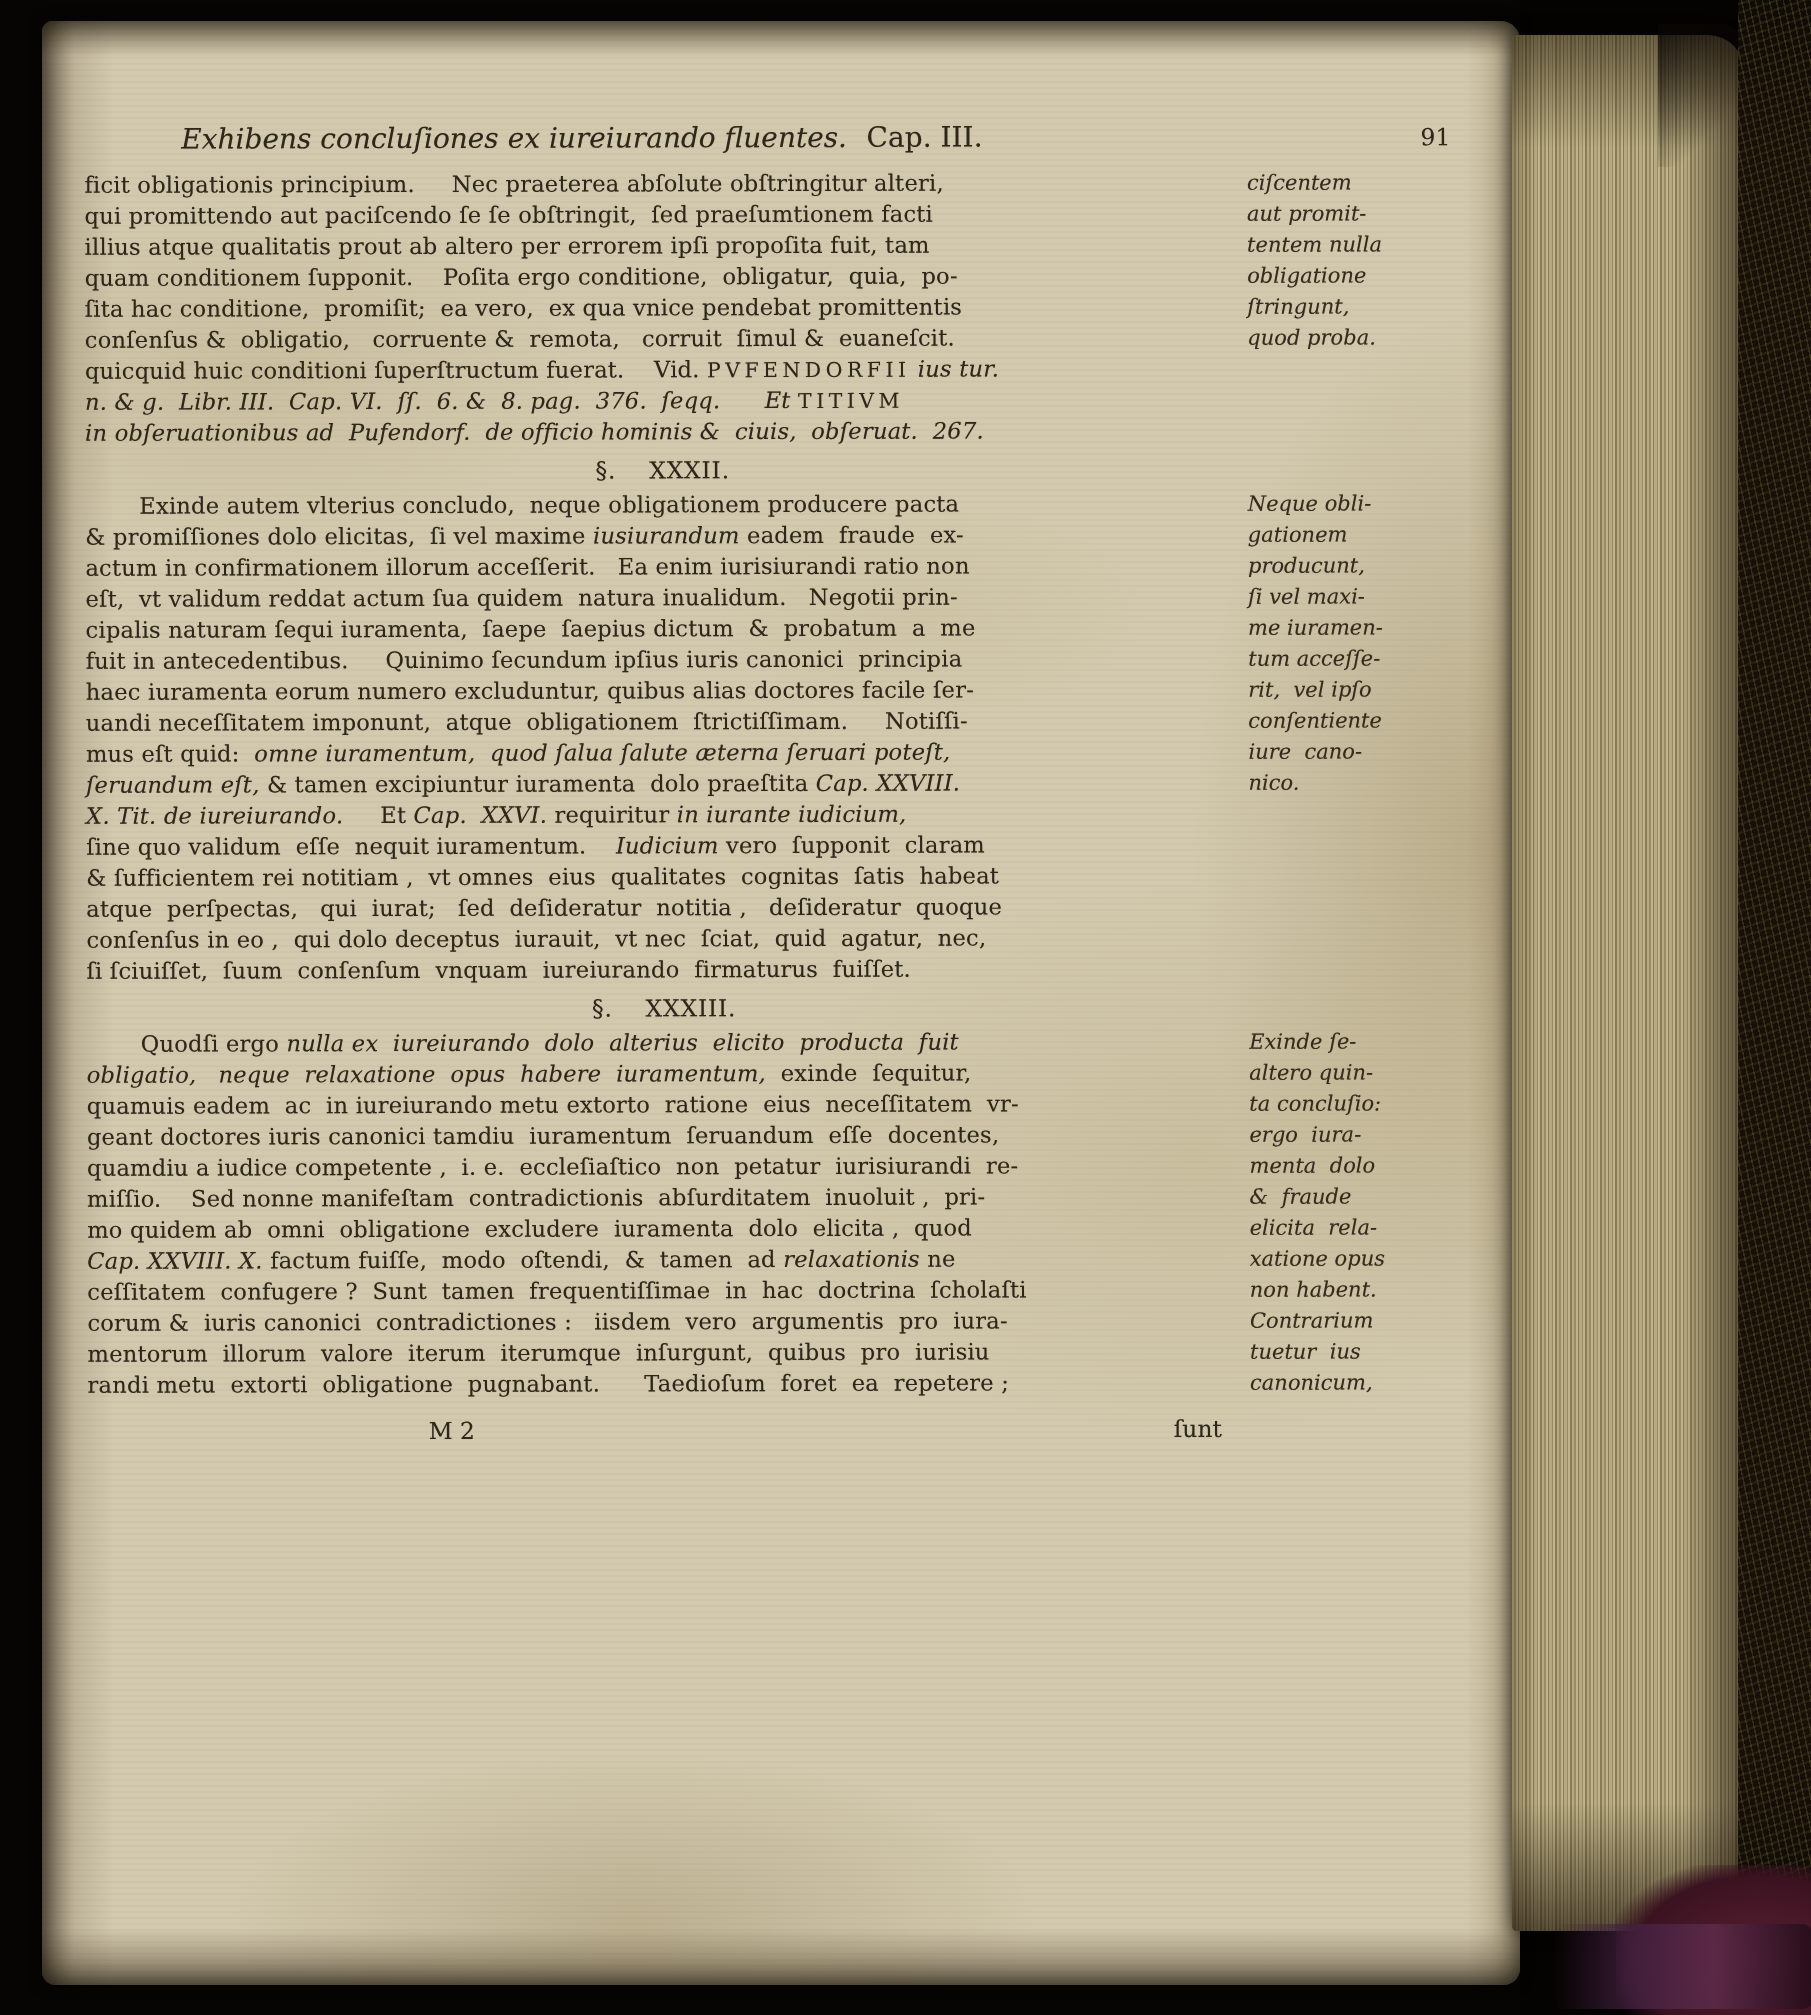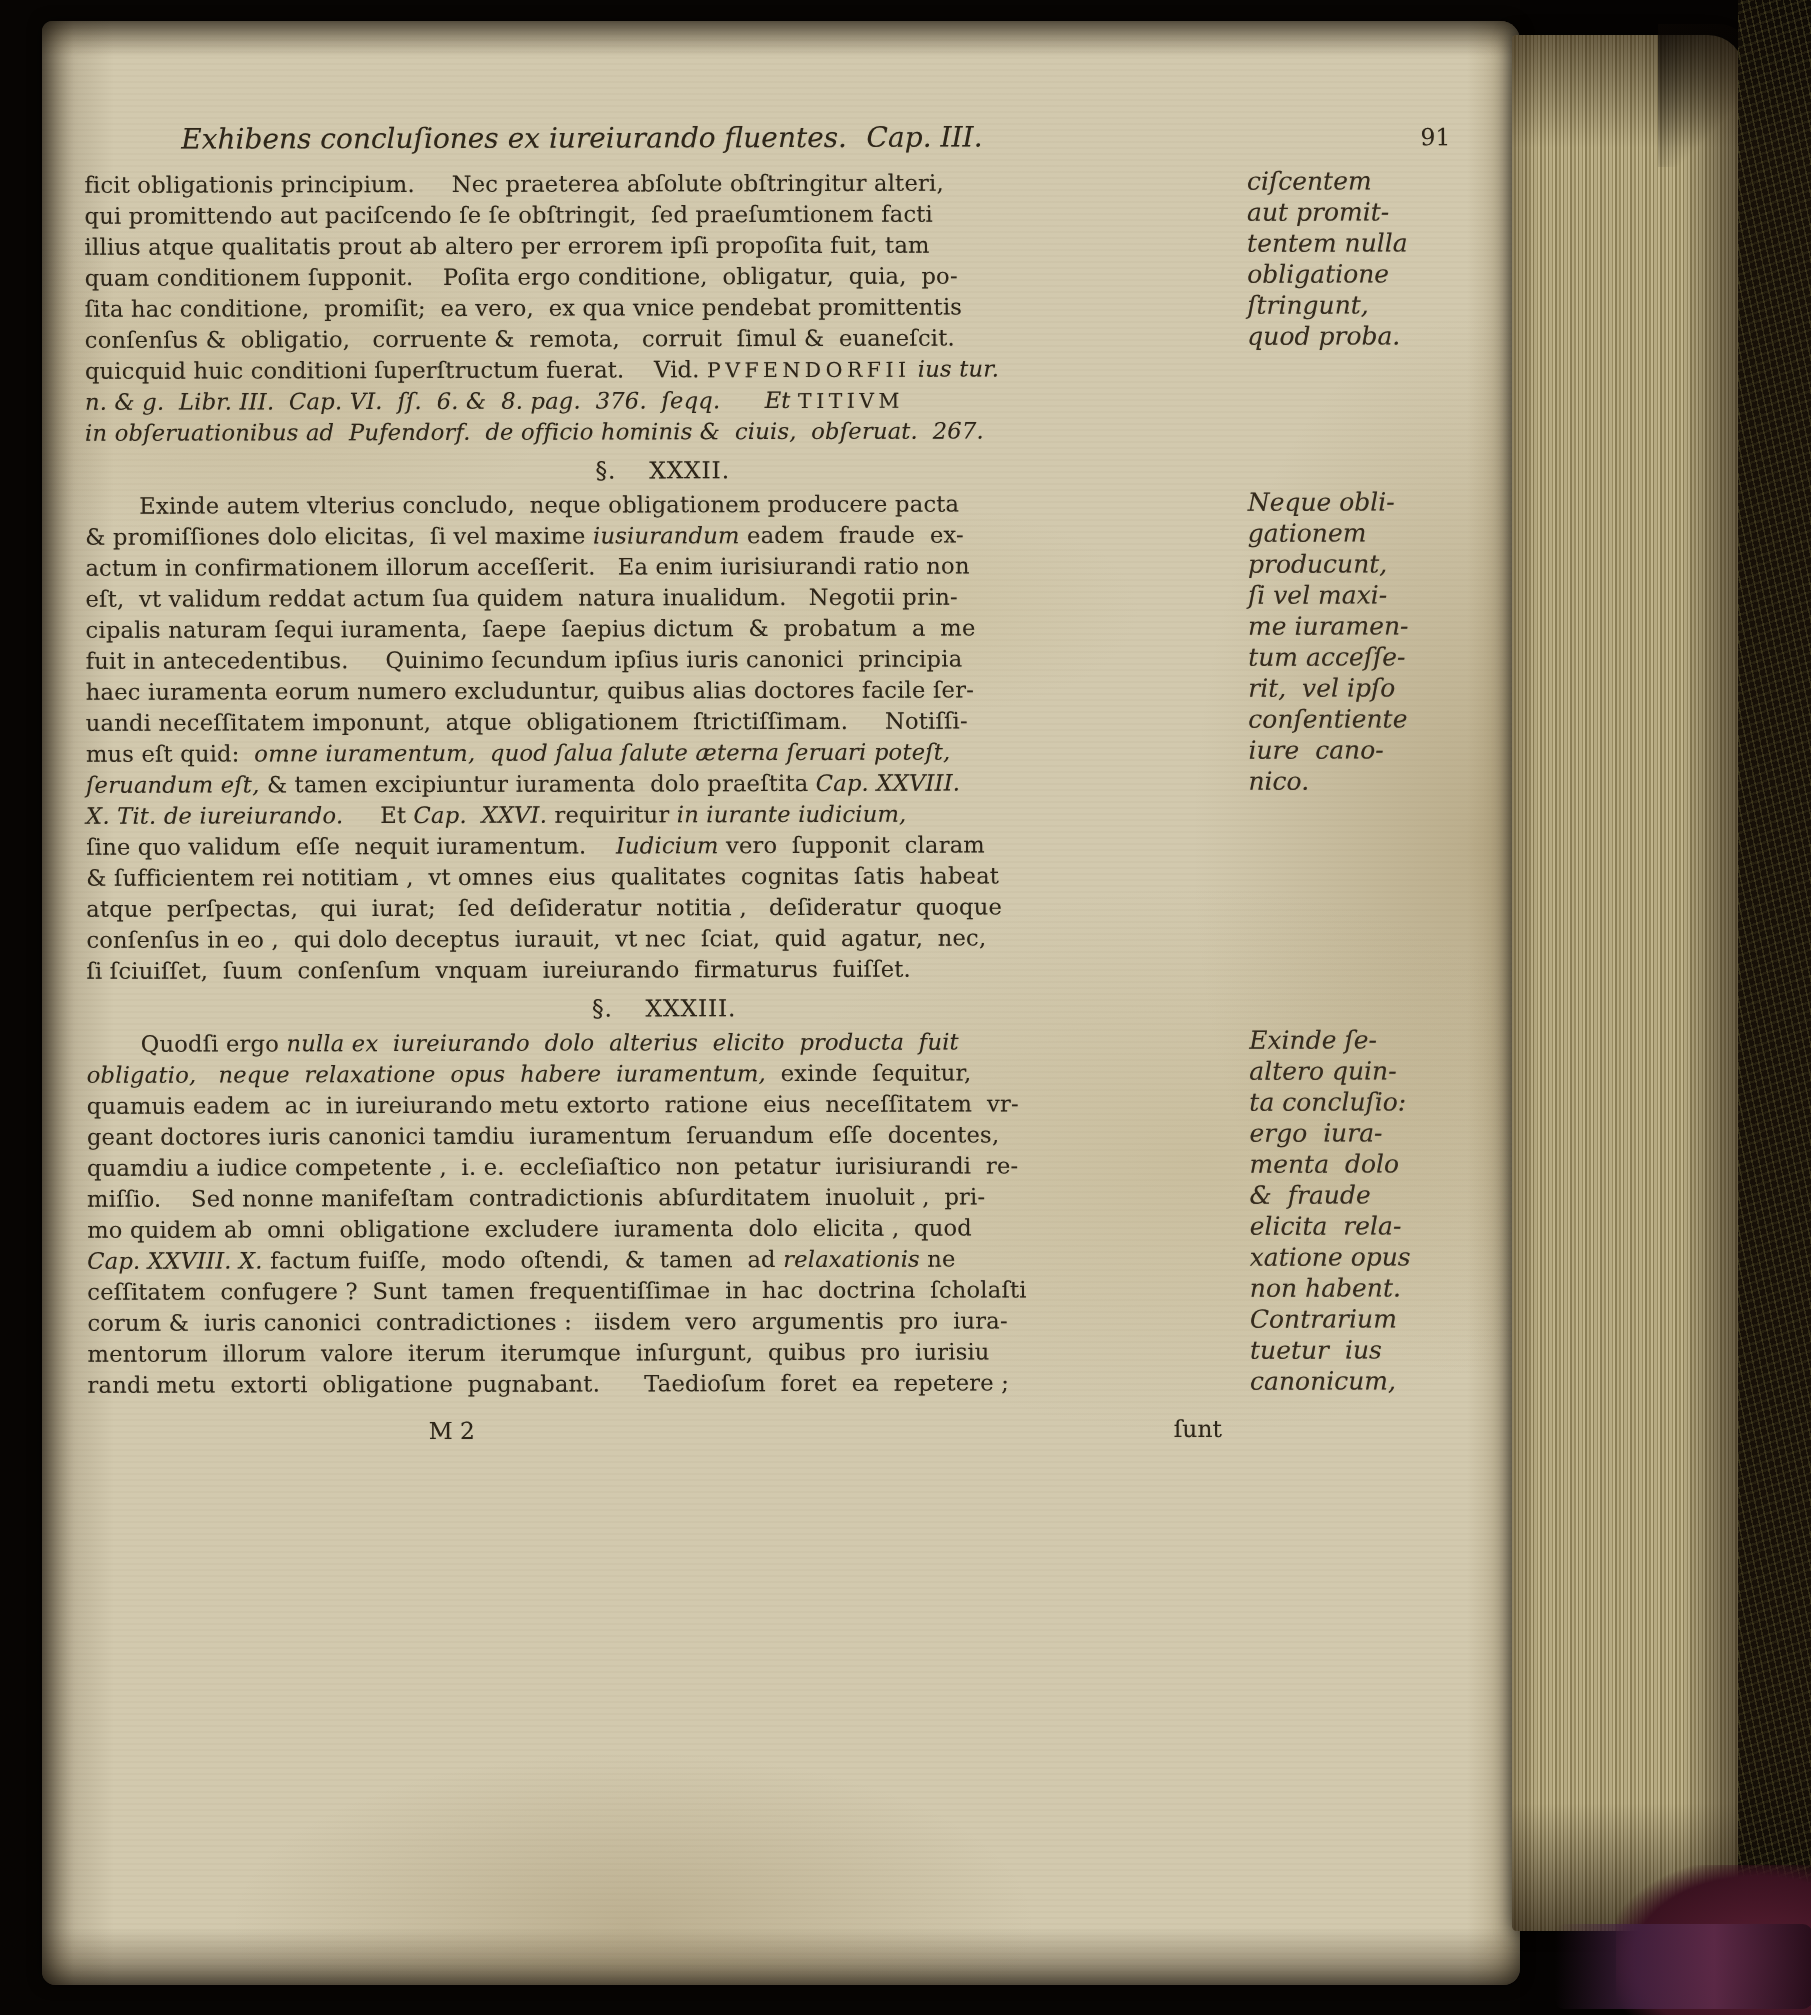--- a/index.html
+++ b/index.html
@@ -29,27 +29,27 @@
     color: #2e2619;
   }
   .text-block {
     position: absolute; left: 44px; top: 100px; width: 1419px;
     transform: rotate(-0.15deg);
     text-shadow: 0 0 0.8px rgba(46,38,25,0.35);
   }
   
   .header { display: flex; align-items: baseline; padding-left: 97px; height: 47px; font-size: 28px; }
   .header .title { font-style: italic; white-space: pre; }
-  .header .chapter { font-style: italic; margin-left: 19.6px; white-space: pre; }
+  .header .chapter { margin-left: 19.6px; white-space: pre; }
   .header .pagenum { margin-left: auto; margin-right: 53px; font-size: 23.4px; }
   
   .line { display: flex; align-items: baseline; height: 31px; }
   .main { width: 1155px; flex: none; font-size: 22.6px; line-height: 31px; white-space: pre; letter-spacing: 0.2px; }
   .main.indent { padding-left: 54px; }
-  .note { flex: 1; font-style: italic; font-size: 25px; padding-left: 7.5px; white-space: pre; color: #352b1d; }
+  .note { flex: 1; font-style: italic; font-size: 21px; padding-left: 7.5px; white-space: pre; color: #352b1d; }
   .it { font-style: italic; }
   .sc { letter-spacing: 4.5px; font-size: 20.4px; }
   .section-heading {
     width: 1155px; text-align: center; font-size: 23.4px;
     height: 42px; line-height: 47px; white-space: pre; letter-spacing: 0.8px;
   }
   
   .footer { position: relative; height: 42px; margin-top: 10.6px; font-size: 23.4px; }
   .footer .sig { position: absolute; left: 341px; top: 6px; white-space: pre; }
   .footer .catch { position: absolute; left: 1086px; top: 6px; }

